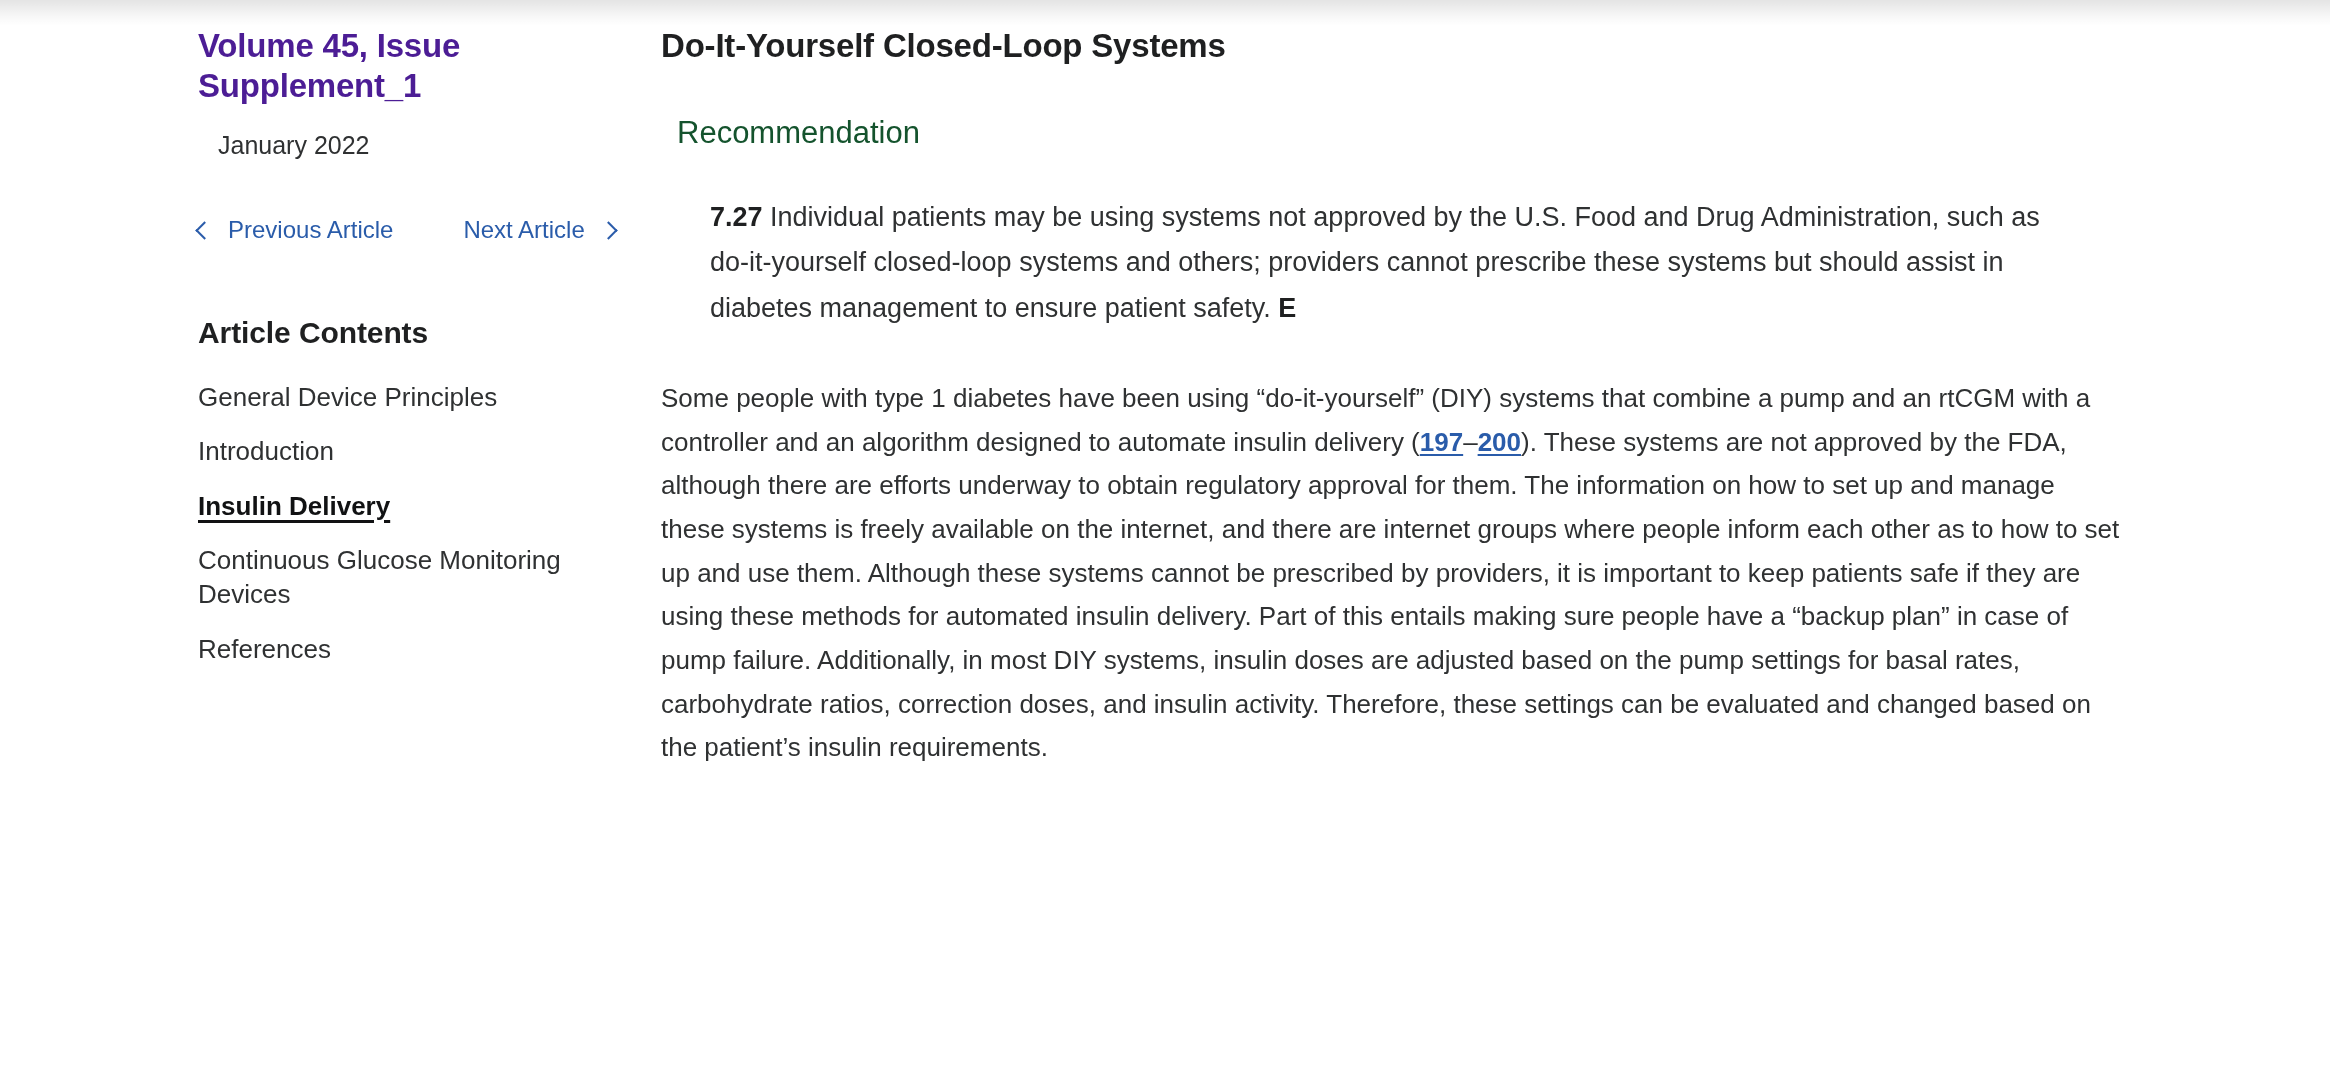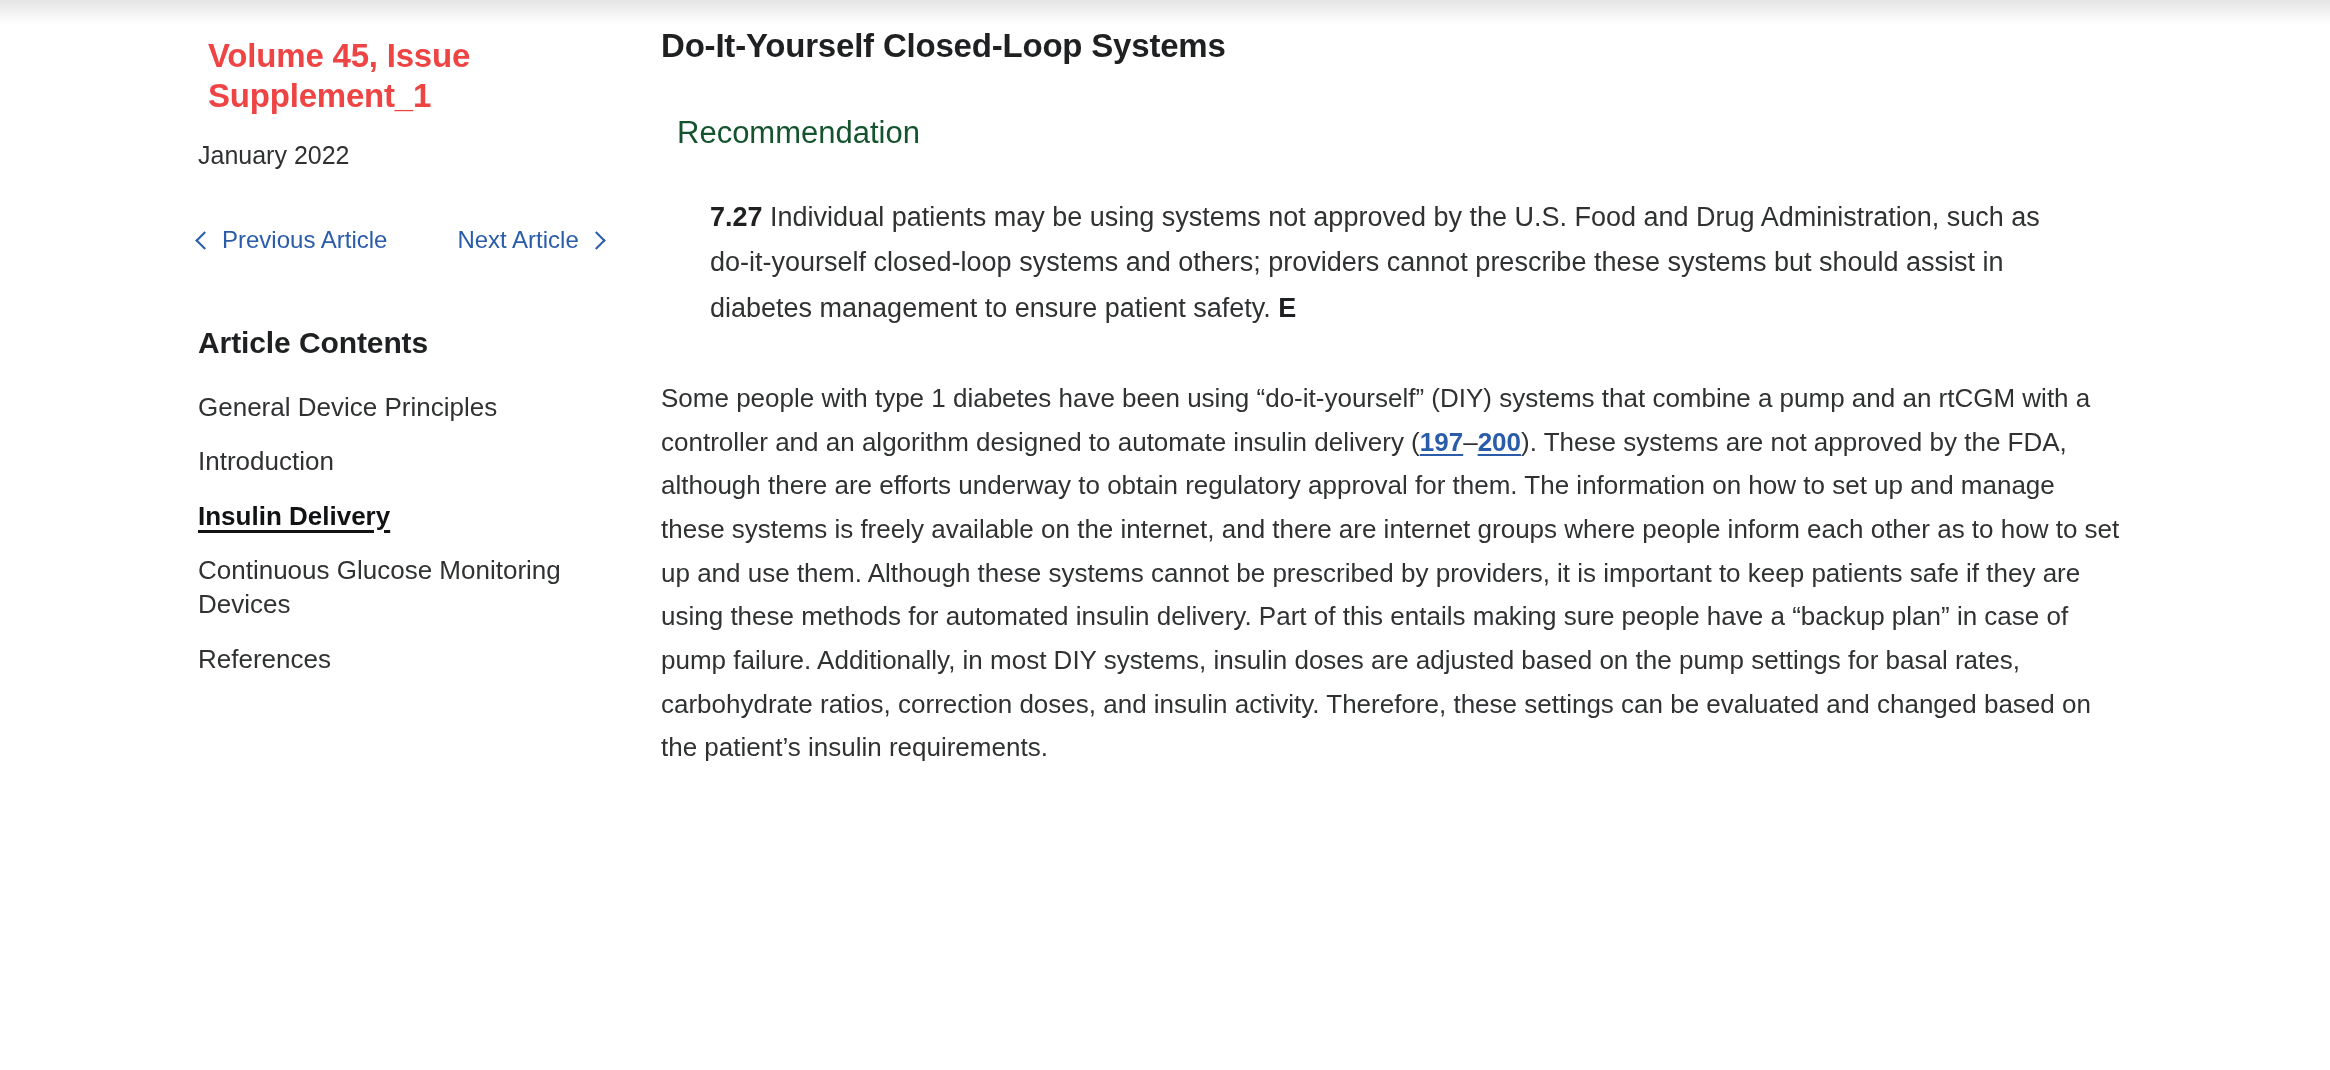--- a/index.html
+++ b/index.html
@@ -41,45 +41,46 @@
     position: absolute;
     left: 198px;
     top: 26px;
     width: 450px;
   }
 
   #issue-title {
     font-size: 33px;
     line-height: 1.22;
     font-weight: bold;
-    color: #ef4444;
+    color: #4c1d95;
     letter-spacing: -0.2px;
-    margin: 10px;
+    margin: 0;
     width: 330px;
   }
 
   #issue-date {
     font-size: 25px;
     line-height: 1.3;
     color: #2f3132;
     margin-top: 22px;
     font-weight: normal;
+    margin-left: 20px;
   }
 
   #article-nav {
     margin-top: 57px;
     display: flex;
     align-items: center;
     gap: 0px;
     color: #2a5caa;
   }
   .nav-link {
     display: inline-flex;
     align-items: center;
-    gap: 11px;
+    gap: 17px;
     color: #2a5caa;
     font-size: 24px;
     line-height: 1;
     text-decoration: none;
     cursor: pointer;
     white-space: nowrap;
   }
   #next-article-link { margin-left: 70px; }
   .chev {
     display: inline-block;

